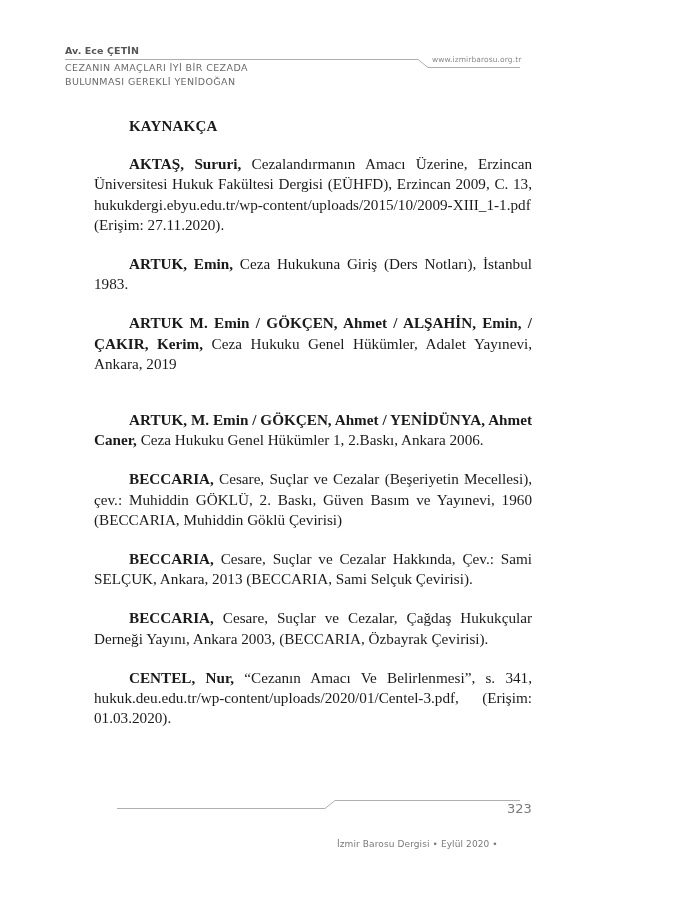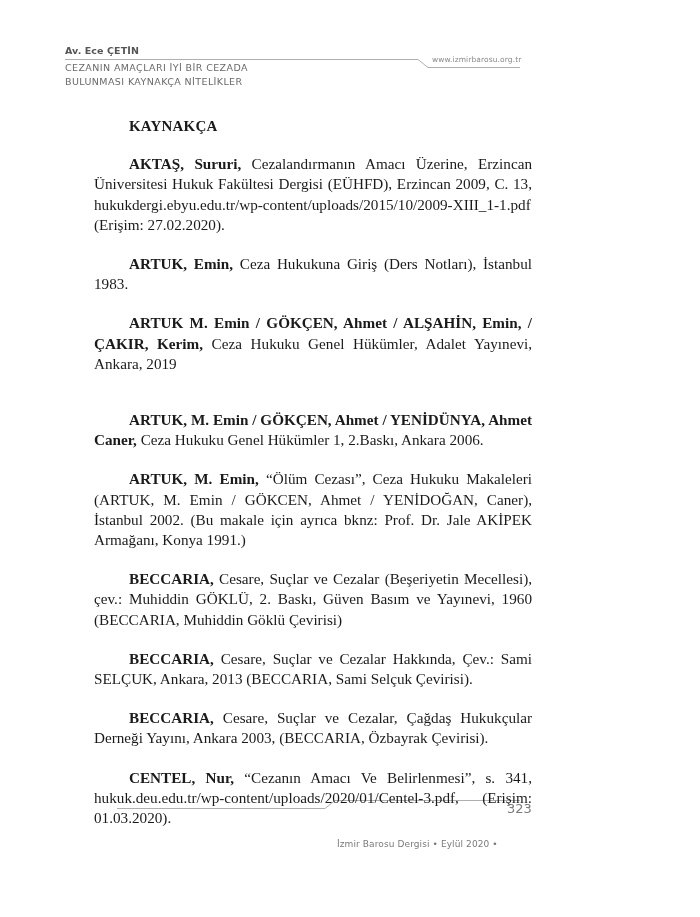--- a/index.html
+++ b/index.html
@@ -28,36 +28,35 @@
 <div class="page">
 
   <svg class="hdr-line" viewBox="0 0 700 917" xmlns="http://www.w3.org/2000/svg">
     <polyline points="65,59.5 418,59.5 428,67.5 520,67.5" fill="none" stroke="#9a9a9a" stroke-width="0.8"></polyline>
     <polyline points="117,808.5 325,808.5 335,800.5 520,800.5" fill="none" stroke="#9a9a9a" stroke-width="0.8"></polyline>
   </svg>
 
   <div class="hdr-author">Av. Ece ÇETİN</div>
   <div class="hdr-title">
     <div>CEZANIN AMAÇLARI İYİ BİR CEZADA</div>
-    <div>BULUNMASI KAYNAKÇA NİTELİKLER</div>
+    <div>BULUNMASI GEREKLİ YENİDOĞAN</div>
   </div>
   <div class="hdr-url">www.izmirbarosu.org.tr</div>
 
   <div class="content">
     <div class="heading">KAYNAKÇA</div>
 
-    <p class="ref-p" style="margin-bottom:19px;"><span class="author">AKTAŞ, Sururi,</span><span> Cezalandırmanın Amacı Üzerine, Erzincan Üniversitesi Hukuk Fakültesi Dergisi (EÜHFD), Erzincan 2009, C. 13, hukukdergi.ebyu.edu.tr/wp-content/uploads/2015/10/2009-XIII_1-1.pdf (Erişim: 27.02.2020).</span></p>
+    <p class="ref-p" style="margin-bottom:19px;"><span class="author">AKTAŞ, Sururi,</span><span> Cezalandırmanın Amacı Üzerine, Erzincan Üniversitesi Hukuk Fakültesi Dergisi (EÜHFD), Erzincan 2009, C. 13, hukukdergi.ebyu.edu.tr/wp-content/uploads/2015/10/2009-XIII_1-1.pdf (Erişim: 27.11.2020).</span></p>
 
     <p class="ref-p" style="margin-bottom:19px;"><span class="author">ARTUK, Emin,</span><span> Ceza Hukukuna Giriş (Ders Notları), İstanbul 1983.</span></p>
 
     <p class="ref-p" style="margin-bottom:36px;"><span class="author">ARTUK M. Emin / GÖKÇEN, Ahmet / ALŞAHİN, Emin, / ÇAKIR, Kerim,</span><span> Ceza Hukuku Genel Hükümler, Adalet Yayınevi, Ankara, 2019</span></p>
 
     <p class="ref-p" style="margin-bottom:19px;"><span class="author">ARTUK, M. Emin / GÖKÇEN, Ahmet / YENİDÜNYA, Ahmet Caner,</span><span> Ceza Hukuku Genel Hükümler 1, 2.Baskı, Ankara 2006.</span></p>
 
-    <p class="ref-p" style="margin-bottom:19px;"><span class="author">ARTUK, M. Emin,</span><span> “Ölüm Cezası”, Ceza Hukuku Makaleleri (ARTUK, M. Emin / GÖKCEN, Ahmet / YENİDOĞAN, Caner), İstanbul 2002. (Bu makale için ayrıca bknz: Prof. Dr. Jale AKİPEK Armağanı, Konya 1991.)</span></p>
 
     <p class="ref-p" style="margin-bottom:19px;"><span class="author">BECCARIA,</span><span> Cesare, Suçlar ve Cezalar (Beşeriyetin Mecellesi), çev.: Muhiddin GÖKLÜ, 2. Baskı, Güven Basım ve Yayınevi, 1960 (BECCARIA, Muhiddin Göklü Çevirisi)</span></p>
 
     <p class="ref-p" style="margin-bottom:19px;"><span class="author">BECCARIA,</span><span> Cesare, Suçlar ve Cezalar Hakkında, Çev.: Sami SELÇUK, Ankara, 2013 (BECCARIA, Sami Selçuk Çevirisi).</span></p>
 
     <p class="ref-p" style="margin-bottom:19px;"><span class="author">BECCARIA,</span><span> Cesare, Suçlar ve Cezalar, Çağdaş Hukukçular Derneği Yayını, Ankara 2003, (BECCARIA, Özbayrak Çevirisi).</span></p>
 
     <p class="ref-p" style="margin-bottom:0;"><span class="author">CENTEL, Nur,</span><span> “Cezanın Amacı Ve Belirlenmesi”, s. 341, hukuk.deu.edu.tr/wp-content/uploads/2020/01/Centel-3.pdf, (Erişim: 01.03.2020).</span></p>
   </div>
 

